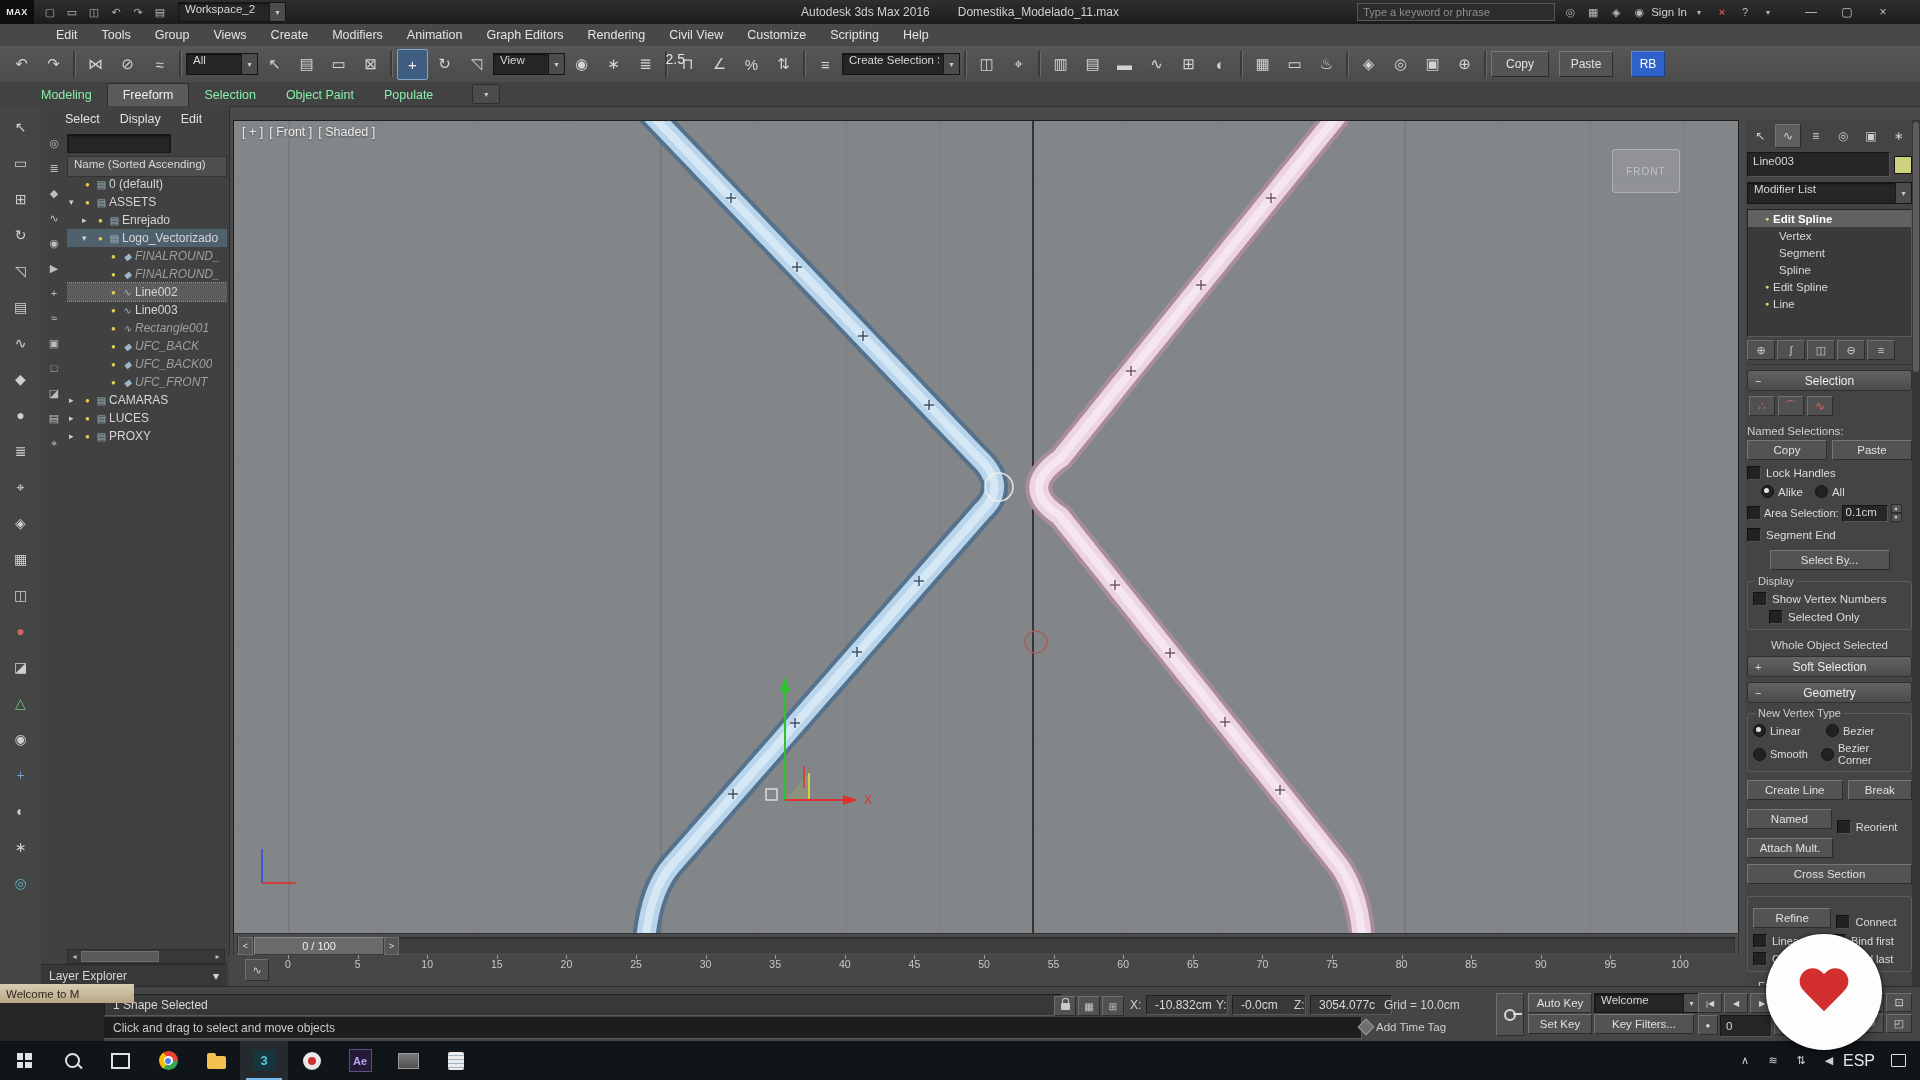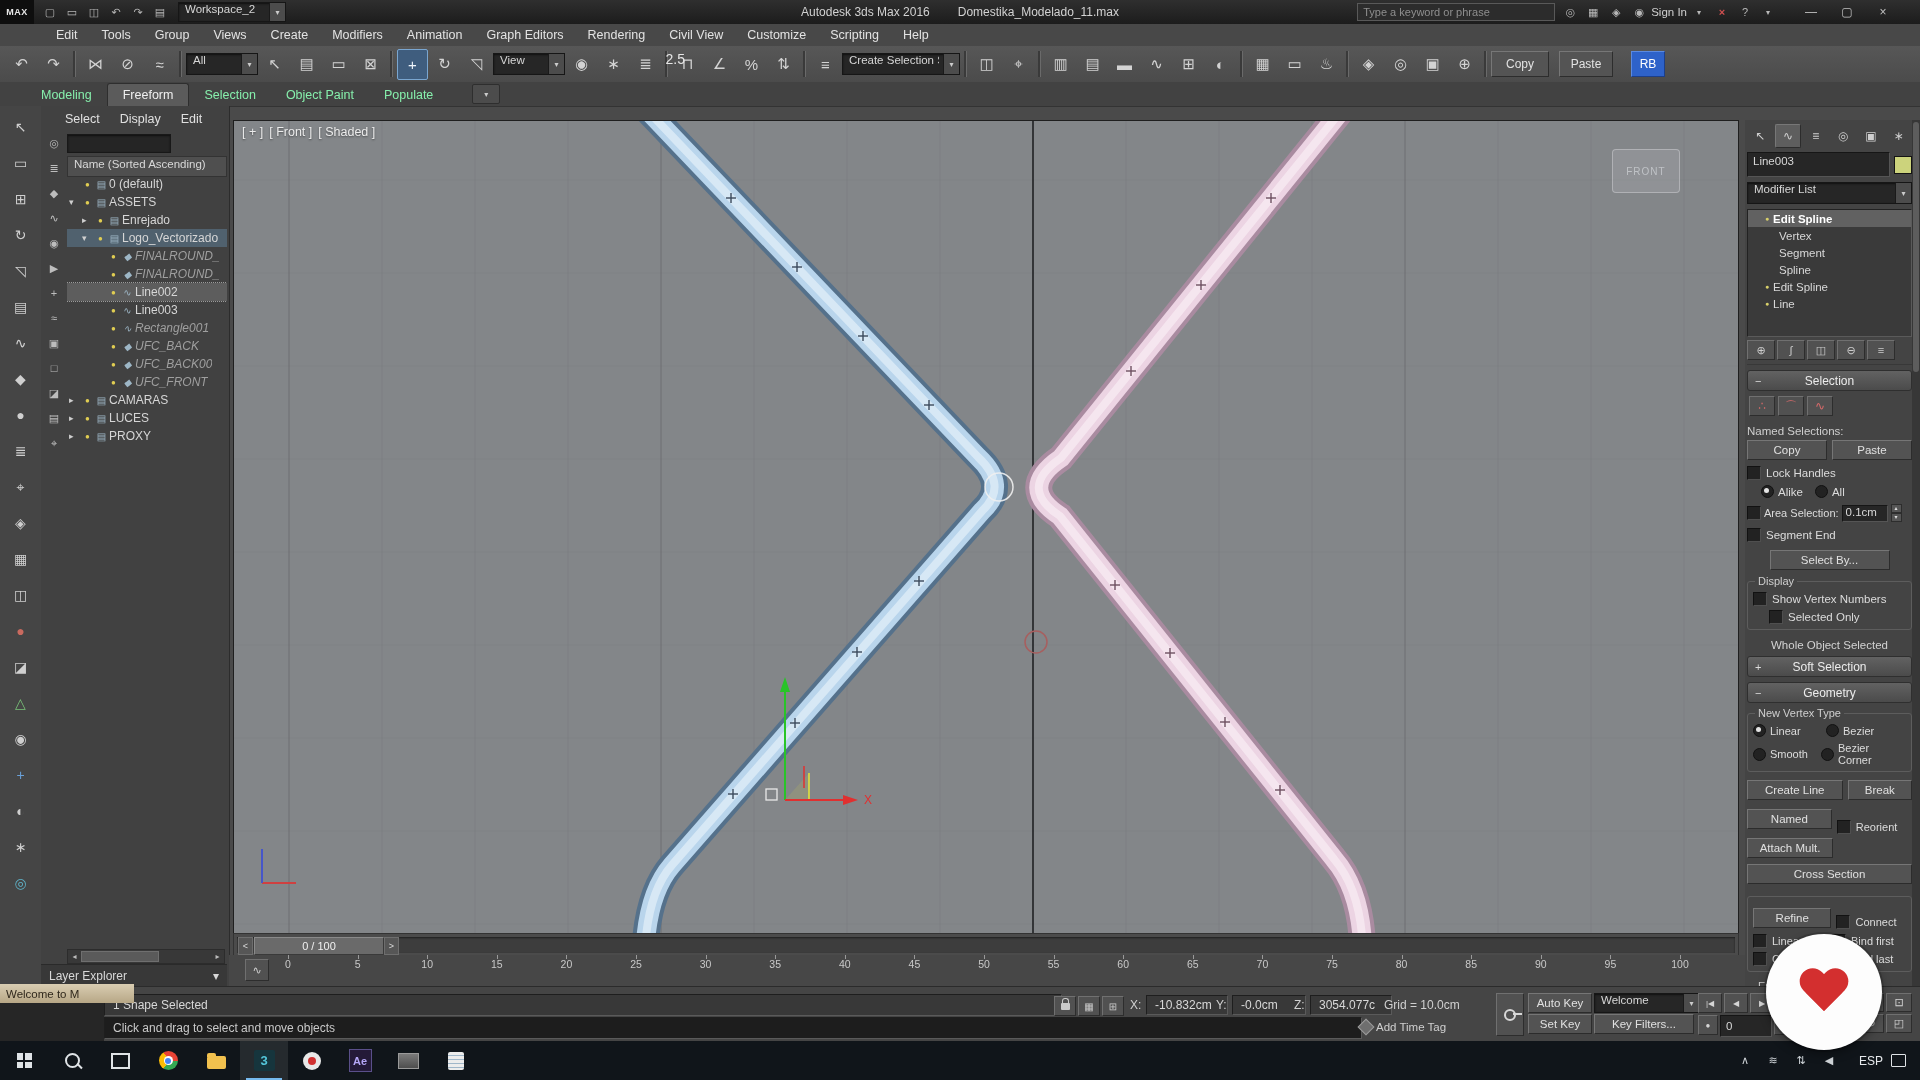--- a/index.html
+++ b/index.html
@@ -200,21 +200,21 @@
           display:flex;align-items:center;justify-content:center;border-radius:2px}
   .recic{width:18px;height:18px;border-radius:50%;background:#e8e8e8;display:flex;align-items:center;justify-content:center}
   .recic span{width:8px;height:8px;border-radius:50%;background:#d03030}
   .aeapp{width:21px;height:21px;background:#241a38;border:1px solid #5a4f8a;color:#b4a6f5;font-size:11px;font-weight:bold;
          display:flex;align-items:center;justify-content:center}
   .capic{width:19px;height:14px;background:linear-gradient(#7b7b7b,#4e4e4e);border:1px solid #9a9a9a}
   .notesic{width:16px;height:18px;background:#ececec;border-radius:2px;
            background-image:repeating-linear-gradient(#ececec 0 3px,#9fb6c9 3px 4px)}
   .tray{margin-left:auto;display:flex;align-items:center;gap:0}
   .trayic{width:28px;display:flex;justify-content:center;font-size:11px;color:#cfd4d8}
-  .traylang{width:40px;text-align:right;font-size:12px;color:#e6e9ec}
+  .traylang{width:40px;text-align:left;font-size:16px;color:#e6e9ec}
   .traynote{width:30px;display:flex;justify-content:center;align-items:center}
   .notebox{width:13px;height:11px;border:1.5px solid #dfe3e6;border-radius:1px}
   .desksliver{width:6px;border-left:1px solid #3a4248}
   
   .rl{margin-right:8px}
 </style>
 </head>
 <body>
 
 <header id="titlebar">

